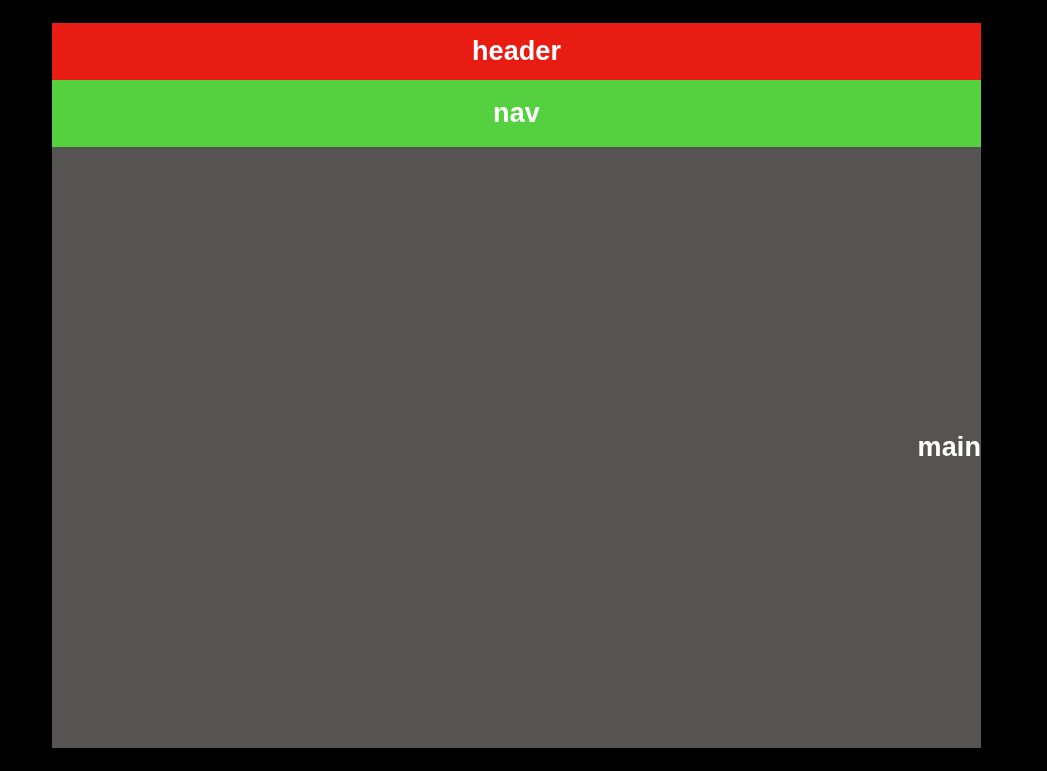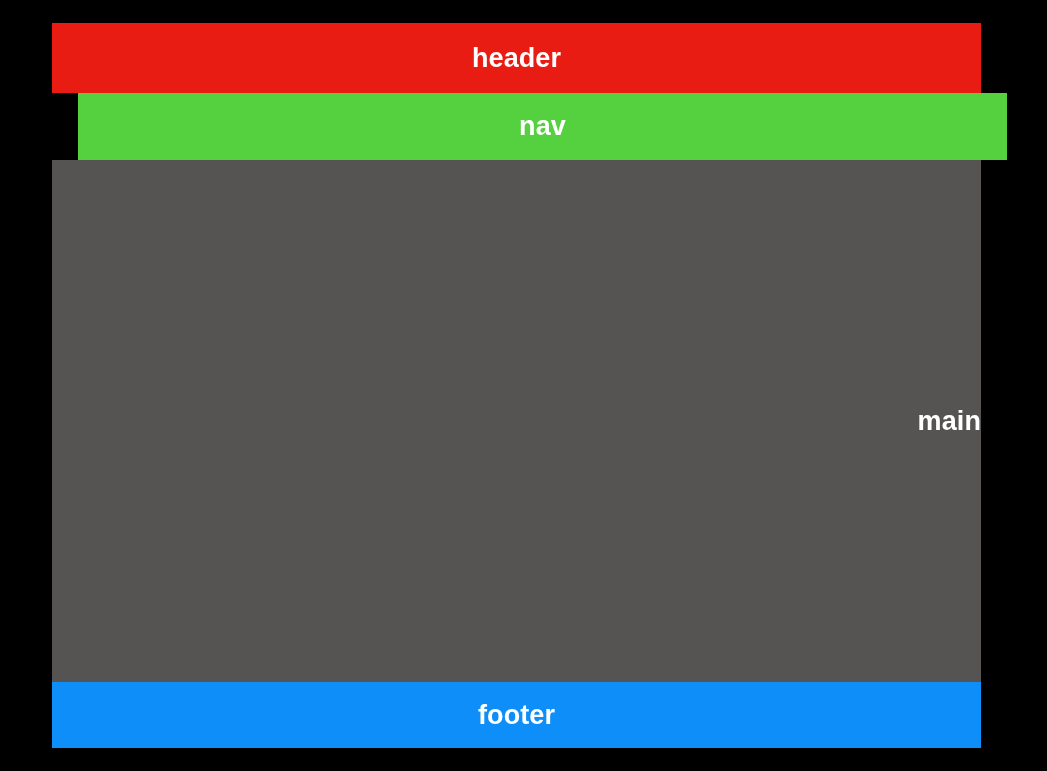--- a/index.html
+++ b/index.html
@@ -53,28 +53,27 @@
     font-size: 27px;
     line-height: 1;
     letter-spacing: 0.1px;
     text-align: center;
     white-space: nowrap;
     user-select: none;
   }
 
   
   .region-header {
-    height: 70px;
+    height: 57px;
     background: #e81c12;
   }
 
   .region-nav {
     height: 67px;
     background: #55d03f;
-    margin-left: 26px;
   }
 
   .region-main {
     flex: 1 1 auto;
     height: 526px;
     background: #555453;
     justify-content: flex-end;
   }
 
   .region-footer {
@@ -94,19 +93,16 @@
     </section>
 
     <nav class="region region-nav" style="background: rgb(85, 208, 63);">
       <span class="region-label">nav</span>
     </nav>
 
     <main class="region region-main" style="background: rgb(85, 84, 83);">
       <span class="region-label">main</span>
     </main>
 
-    <footer class="region region-footer" style="background: rgb(13, 142, 248);">
-      <span class="region-label">footer</span>
-    </footer>
 
   </div>
 
 </div>
 
 </body></html>

